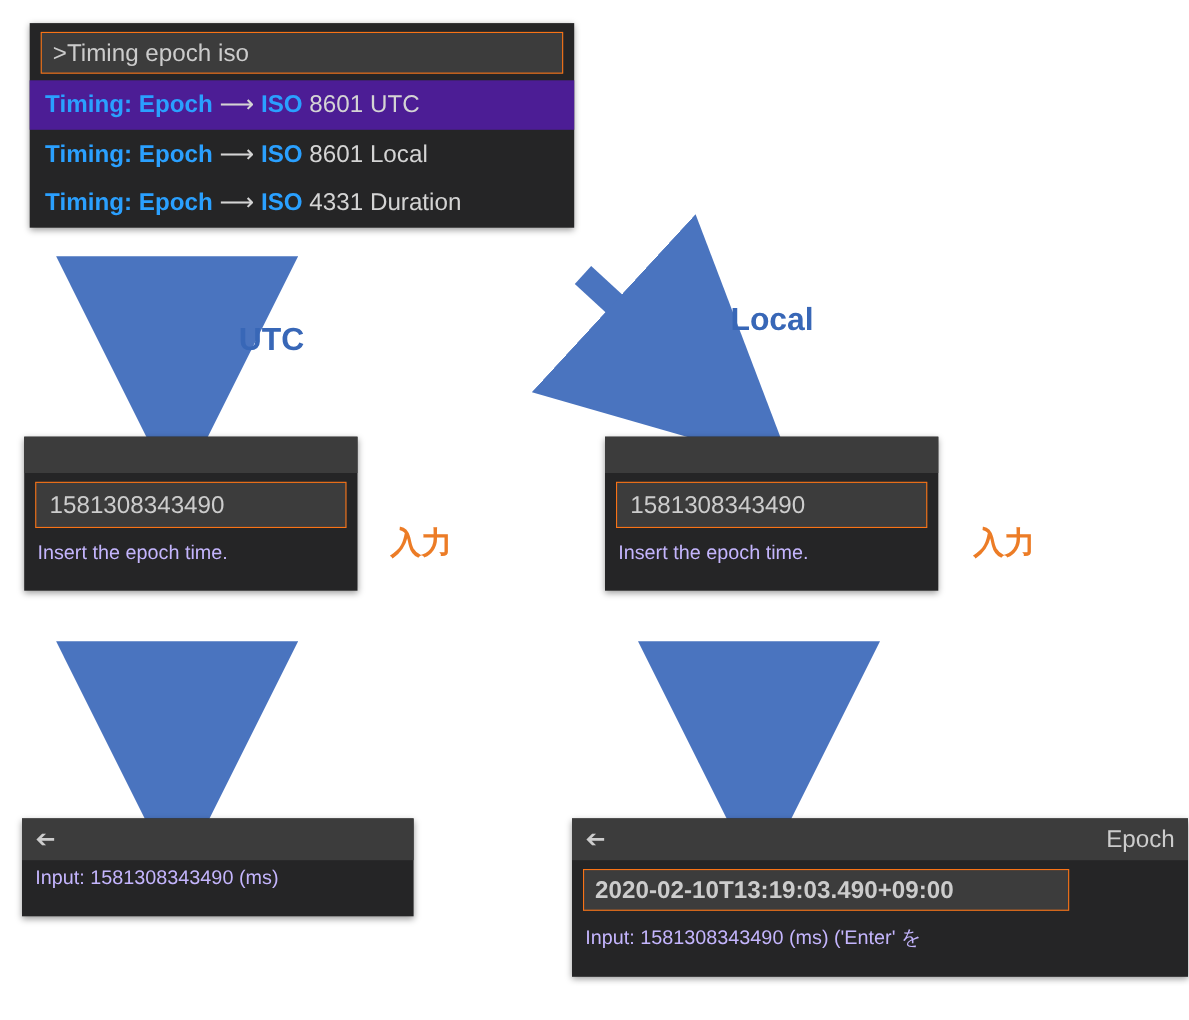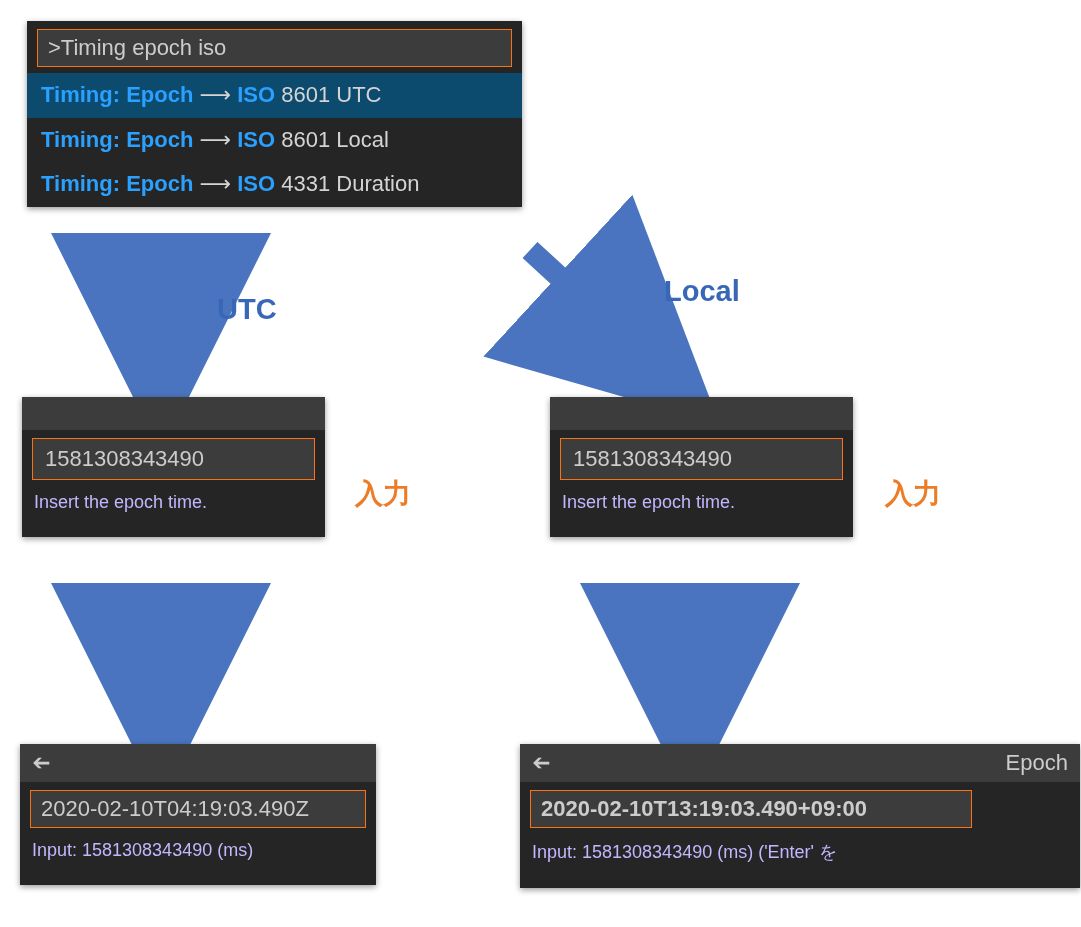--- a/index.html
+++ b/index.html
@@ -11,21 +11,21 @@
   .inp{margin:8px 10px 6px 10px;border:1px solid #f97316;background:#3c3c3c;color:#ccc;
        font-size:22px;padding:6px 10px;line-height:1.1;white-space:nowrap;overflow:hidden;}
   .inp input{background:transparent;border:none;color:#ccc;font-size:22px;width:100%;outline:none;}
   .hint{color:#c4b5fd;font-size:18px;padding:6px 12px 24px 12px;white-space:nowrap;overflow:hidden;}
 
   
   .palette{left:27px;top:21px;width:495px;}
   .palette .inp{font-size:22px;}
   .plist{list-style:none;margin:0;padding:0;}
   .plist li{font-size:22px;color:#d4d4d4;padding:8px 14px;line-height:1.3;cursor:pointer;}
-  .plist li.sel{background:#0c4a6e;}
+  .plist li.sel{background:#4c1d95;}
   .hl{color:#2aa0ff;font-weight:600;}
   .arrowg{color:#d4d4d4;}
 
   
   .resbar{height:38px;background:#3c3c3c;display:flex;align-items:center;color:#ccc;
           font-size:22px;padding:0 12px;justify-content:space-between;}
   .backico{display:inline-block;transform:scaleX(-1);font-size:22px;color:#ccc;}
 
   
   .branch{position:absolute;color:#3867b7;font-weight:700;font-size:29px;}
@@ -101,21 +101,20 @@
     </div>
     <div class="hint">Insert the epoch time.</div>
   </div>
   <div class="jplabel" style="left:885px;top:475px;">入力</div>
 
   <div class="panel" style="left:20px;top:744px;width:356px;">
     <div class="resbar">
       <span class="backico">➔</span>
       <span></span>
     </div>
-    <div class="inp">2020-02-10T04:19:03.490Z</div>
     <div class="hint">Input: 1581308343490 (ms)</div>
   </div>
 
   <div class="panel" style="left:520px;top:744px;width:560px;">
     <div class="resbar">
       <span class="backico">➔</span>
       <span>Epoch</span>
     </div>
     <div class="inp" style="width:420px;font-weight:bold;">2020-02-10T13:19:03.490+09:00</div>
     <div class="hint">Input: 1581308343490 (ms) ('Enter' を</div>

